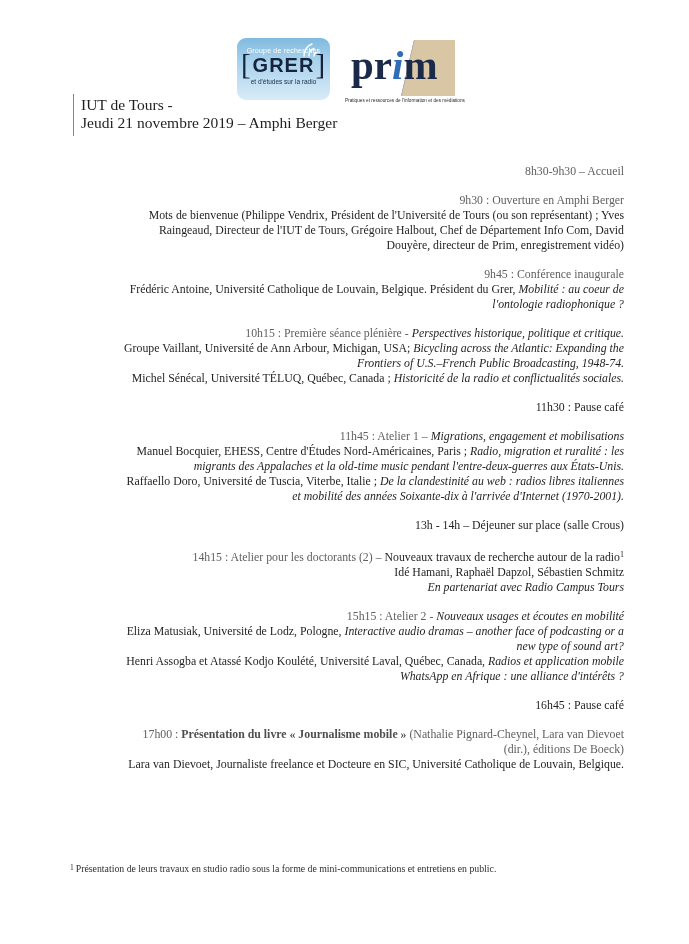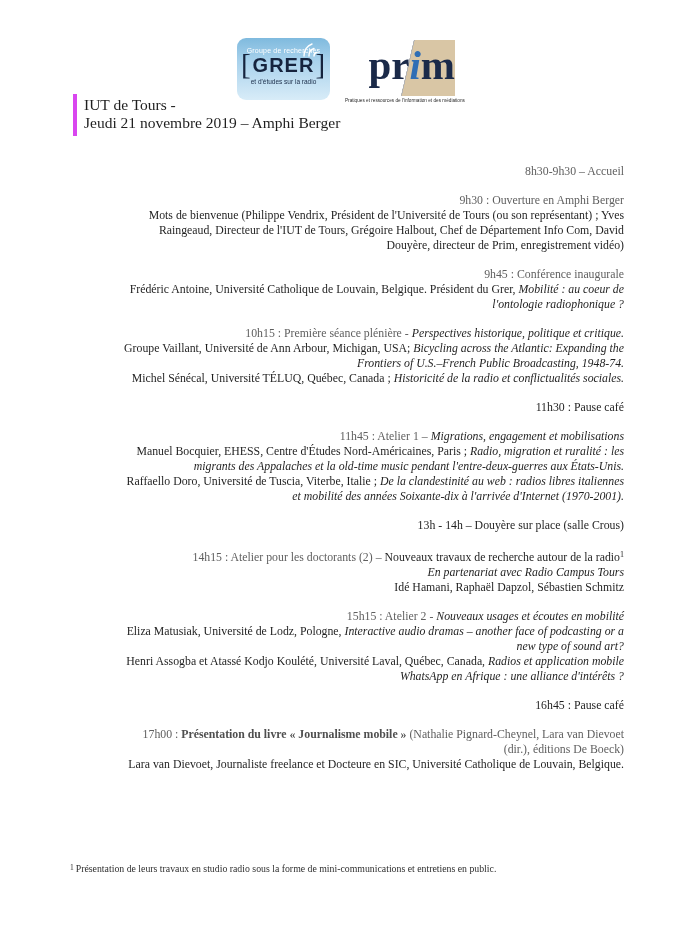--- a/index.html
+++ b/index.html
@@ -13,28 +13,28 @@
   .grer-top{font-family:"Liberation Sans",sans-serif;font-size:7px;color:#ffffff;margin-top:9px;letter-spacing:.2px;}
   .grer-main{display:flex;align-items:center;justify-content:center;
      font-family:"Liberation Sans",sans-serif;font-size:20px;font-weight:bold;color:#16243e;
      line-height:21px;letter-spacing:1px;margin-top:1px;}
   .grer-bracket{font-family:"Liberation Serif",serif;font-weight:400;font-size:29px;line-height:21px;margin:0 1px;position:relative;top:-1px;}
   .grer-bottom{font-family:"Liberation Sans",sans-serif;font-size:6.5px;color:#1a2c48;margin-top:2px;}
   .grer-arcs{position:absolute;top:4px;right:5px;}
 
   .prim-logo{position:absolute;left:351px;top:40px;width:104px;height:56px;
      background:linear-gradient(103deg,#ffffff 53.5%,#b3b3b3 53.8%,#b3b3b3 54.4%,#d9c6a5 54.7%);
-     text-align:right;overflow:hidden;}
+     text-align:left;overflow:hidden;}
   .prim-word{font-size:41px;line-height:50px;font-weight:bold;color:#1b2a49;}
   .prim-i{font-style:italic;color:#2f6eb5;}
   .prim-tagline{position:absolute;left:345px;top:97px;font-family:"Liberation Sans",sans-serif;
      font-size:5.5px;color:#2a2a2a;white-space:nowrap;transform:scaleX(.85);transform-origin:left top;}
 
   
-  .title-block{position:absolute;left:73px;top:94px;border-left:4px solid #d946ef;padding:2px 0 4px 7px;}
+  .title-block{position:absolute;left:73px;top:94px;border-left:1px solid #d946ef;padding:2px 0 4px 7px;}
   .title-line{font-size:15.5px;color:#1f1f1f;}
   .title-line + .title-line{}
 
   
   .schedule{position:absolute;left:119px;top:164px;width:505px;
      font-size:11.8px;line-height:15px;color:#1f1f1f;}
   .block{margin-bottom:14px;}
   .line{min-height:15px;text-align:right;}
   .run-b{font-weight:normal;}
   .run-i{font-style:italic;}
@@ -99,26 +99,26 @@
       </div>
       <div class="block">
         <div class="line"><span class="run-b">11h30 : Pause café</span></div>
       </div>
       <div class="block">
         <div class="line"><span class="run-g">11h45 : Atelier 1 – </span><span class="run-i">Migrations, engagement et mobilisations</span></div>
         <div class="line"><span class="run-b">Manuel Bocquier,</span><span> EHESS, Centre d'Études Nord-Américaines, Paris ; </span><span class="run-i">Radio, migration et ruralité : les migrants des Appalaches et la old-time music pendant l'entre-deux-guerres aux États-Unis.</span></div>
         <div class="line"><span class="run-b">Raffaello Doro</span><span>, Université de Tuscia, Viterbe, Italie ; </span><span class="run-i">De la clandestinité au web : radios libres italiennes et mobilité des années Soixante-dix à l'arrivée d'Internet (1970-2001).</span></div>
       </div>
       <div class="block">
-        <div class="line"><span>13h - 14h – Douyère sur place (salle Crous)</span></div>
+        <div class="line"><span>13h - 14h – Déjeuner sur place (salle Crous)</span></div>
       </div>
       <div class="block">
         <div class="line"><span class="run-g">14h15 : Atelier pour les doctorants (2) – </span><span class="run-b">Nouveaux travaux de recherche autour de la radio</span><span class="run-s">1</span></div>
+        <div class="line"><span class="run-b">Idé Hamani, Raphaël Dapzol, Sébastien Schmitz</span></div>
         <div class="line"><span class="run-i">En partenariat avec Radio Campus Tours</span></div>
-        <div class="line"><span class="run-b">Idé Hamani, Raphaël Dapzol, Sébastien Schmitz</span></div>
       </div>
       <div class="block">
         <div class="line"><span class="run-g">15h15 : Atelier 2 - </span><span class="run-i">Nouveaux usages et écoutes en mobilité</span></div>
         <div class="line"><span class="run-b">Eliza Matusiak,</span><span> Université de Lodz, Pologne, </span><span class="run-i">Interactive audio dramas – another face of podcasting or a new type of sound art?</span></div>
         <div class="line"><span class="run-b">Henri Assogba et Atassé Kodjo Koulété</span><span>, Université Laval, Québec, Canada, </span><span class="run-i">Radios et application mobile WhatsApp en Afrique : une alliance d'intérêts ?</span></div>
       </div>
       <div class="block">
         <div class="line"><span class="run-b">16h45 : Pause café</span></div>
       </div>
       <div class="block">

